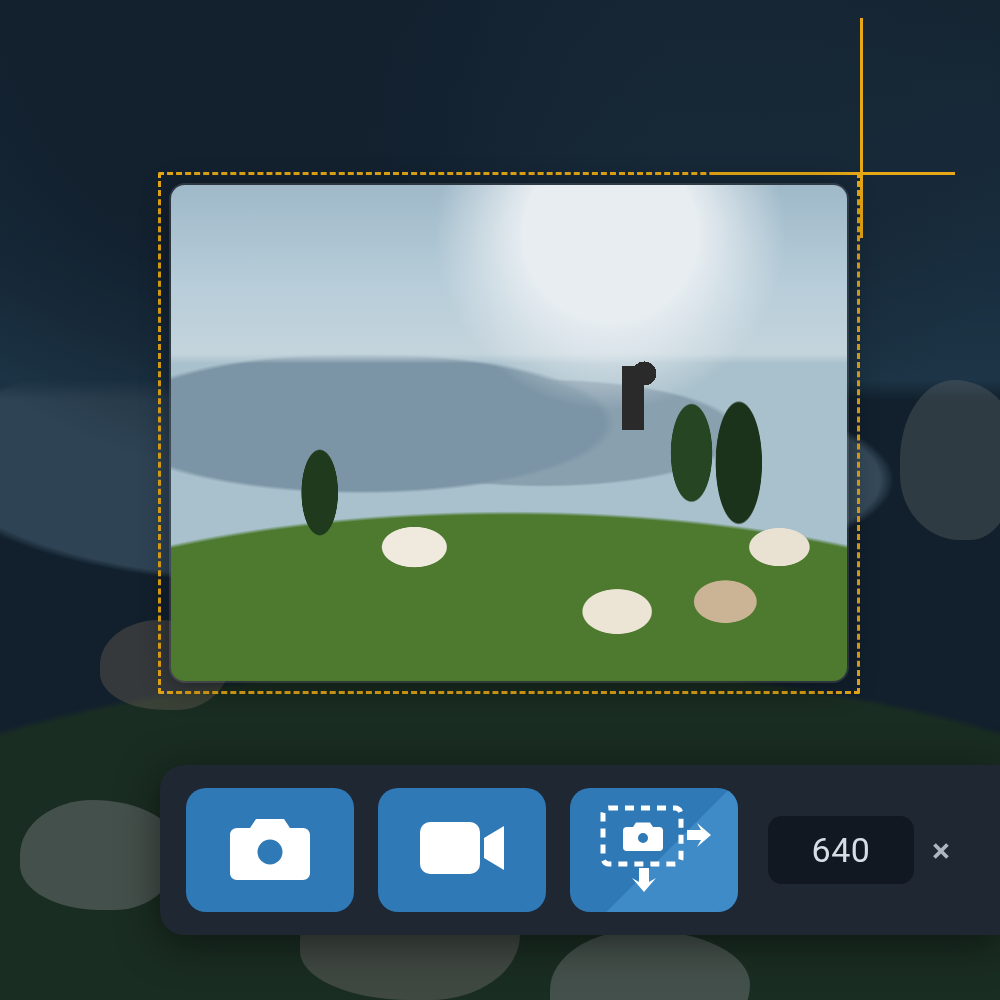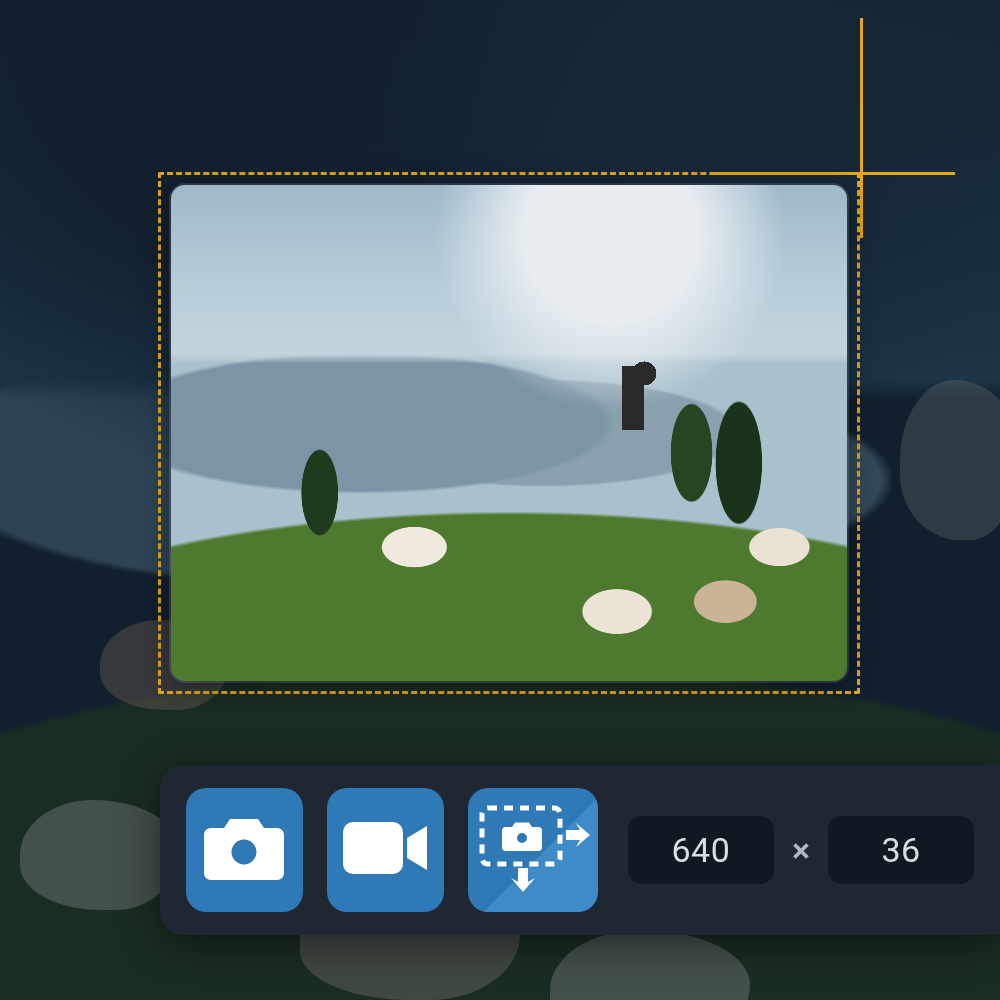--- a/index.html
+++ b/index.html
@@ -214,16 +214,15 @@
         <path d="M98 36 h14 l-4 -7 14 12 -14 12 4 -7 h-14 z"></path>
 
         <path d="M50 74 v14 l-7 -4 12 14 12 -14 -7 4 v-14 z"></path>
       </svg>
     </span>
   </div>
 
   <div class="dims">
     <input class="dim-field" value="640" style="">
     <span class="dim-x">×</span>
-    <input class="dim-field" value="36" style="">
   </div>
 
 </div>
 
 </body></html>

